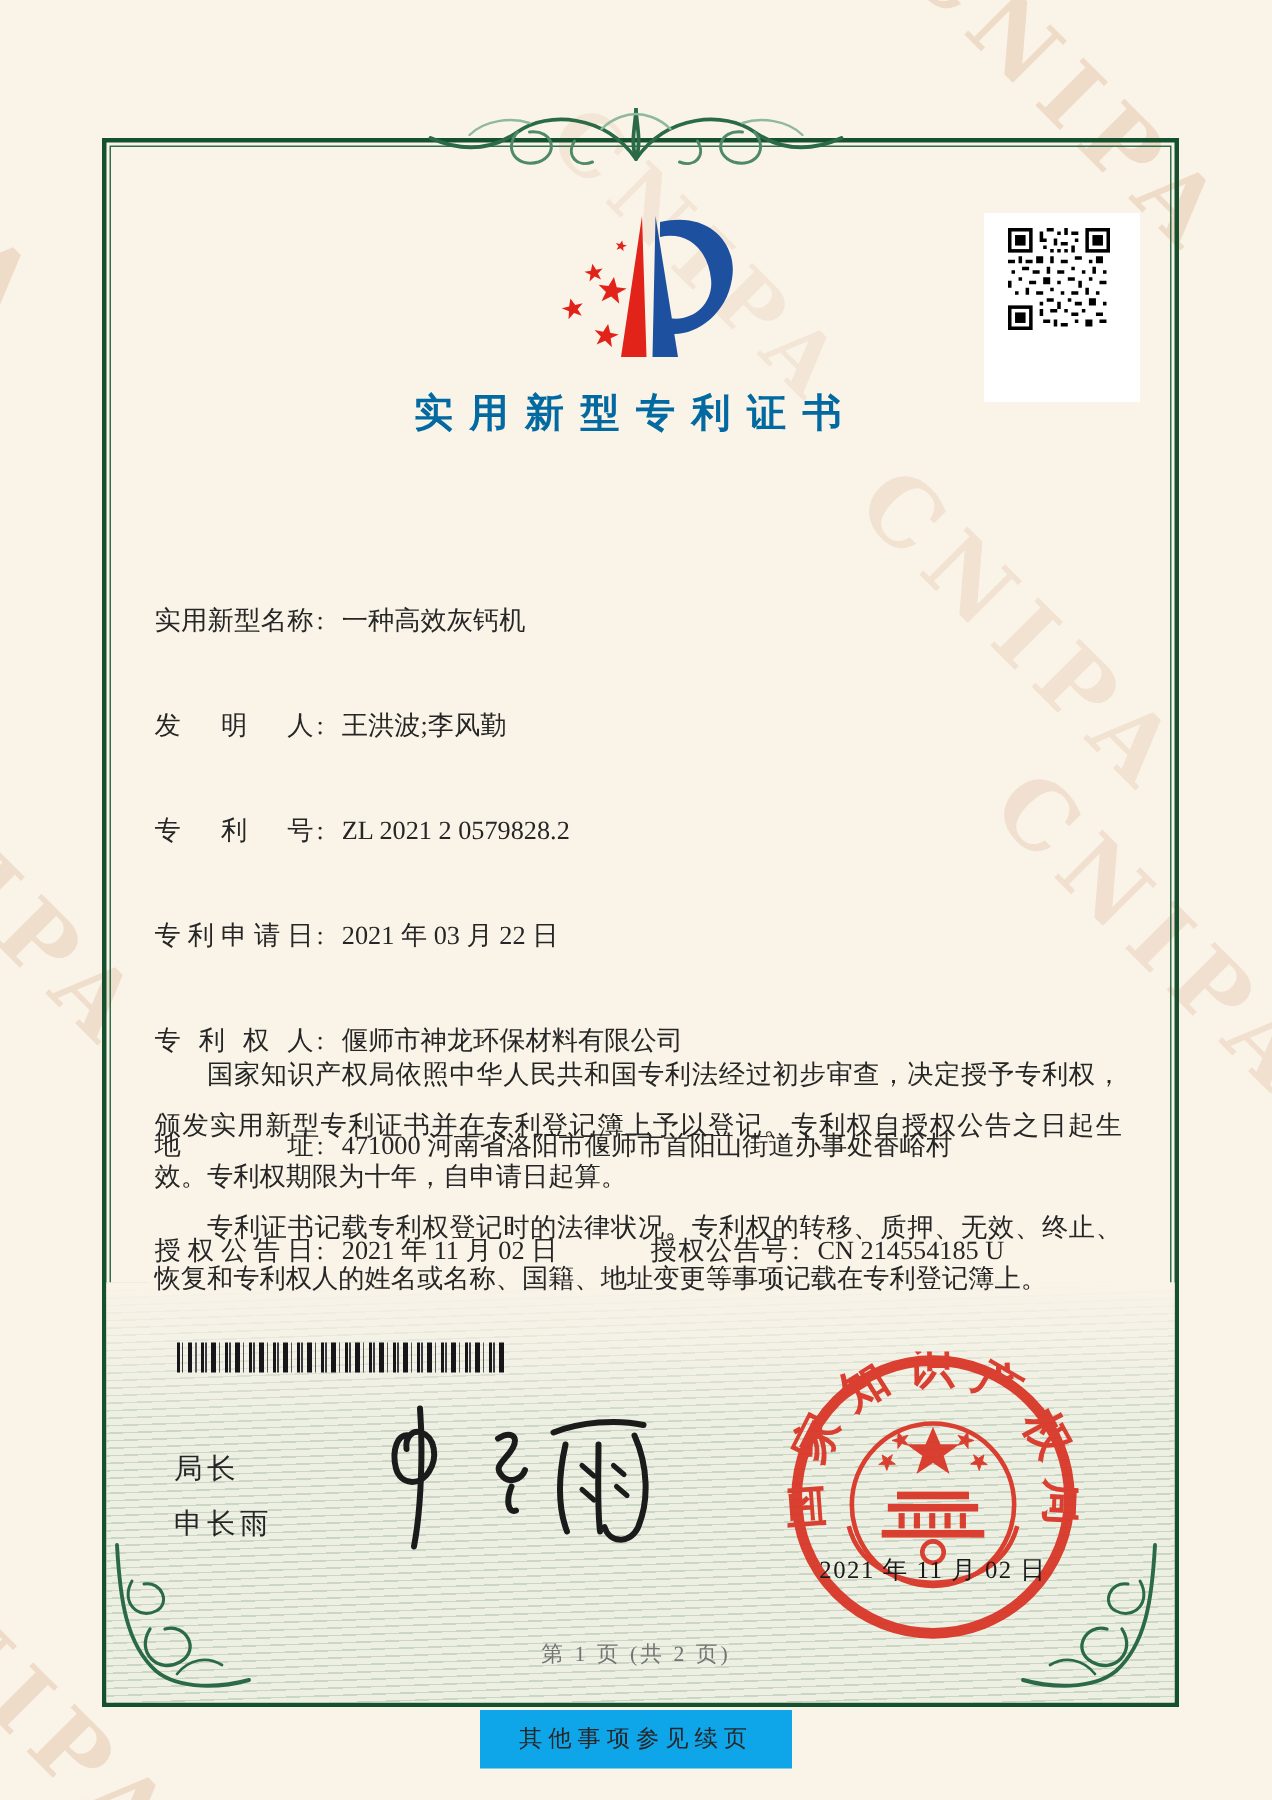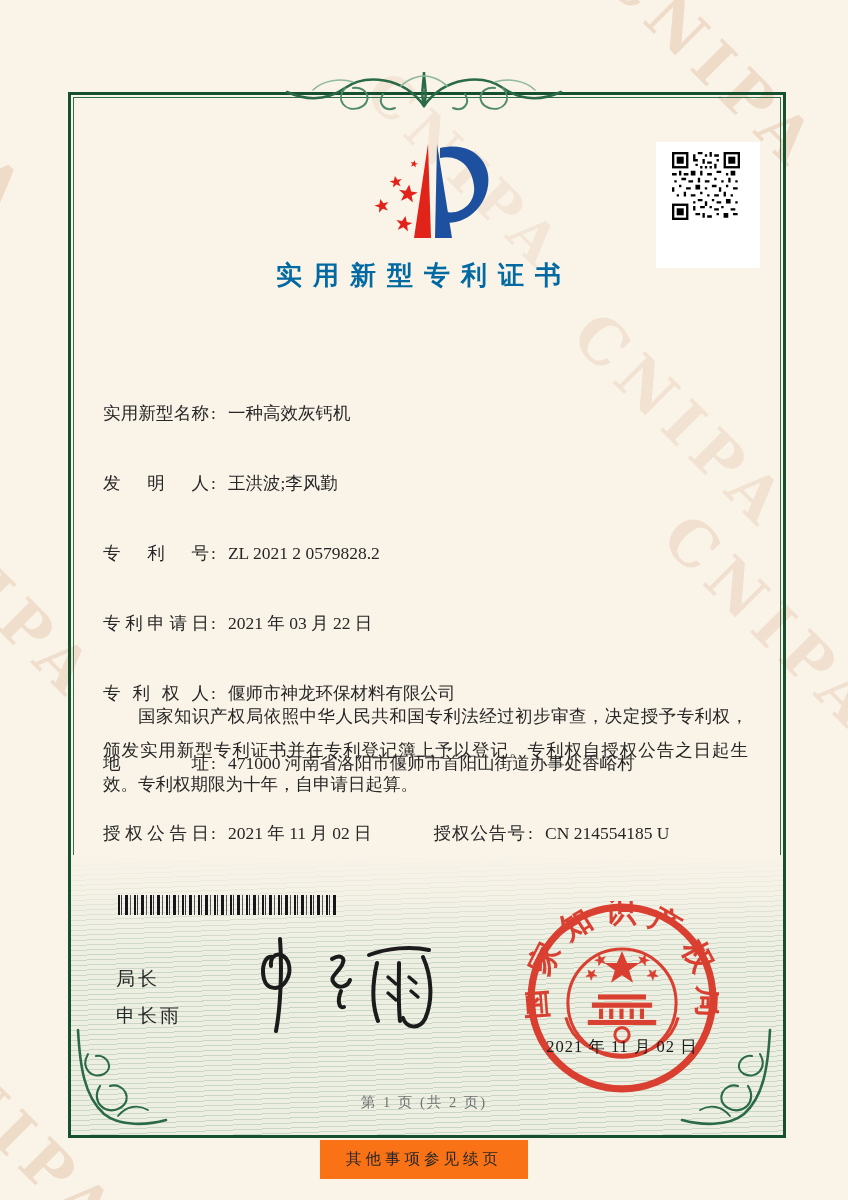--- a/index.html
+++ b/index.html
@@ -65,21 +65,21 @@
         #55555e 12px 13px,rgba(0,0,0,0) 13px 16px);}
   .officer-title{position:absolute;left:116px;top:966px;font-size:19px;letter-spacing:3px;z-index:3;}
   .officer-name{position:absolute;left:116px;top:1003px;font-size:19px;letter-spacing:3px;z-index:3;text-align:center;}
   .signature{position:absolute;left:245px;top:933px;z-index:3;}
   .seal{position:absolute;left:525px;top:901px;z-index:4;opacity:0.92;}
   .seal-date{position:absolute;left:520px;top:1036px;width:204px;text-align:center;
              font-size:16.5px;letter-spacing:1px;color:#1a1a1a;z-index:5;}
   .page-no{position:absolute;left:0;width:100%;top:1093px;text-align:center;
            font-size:14.5px;letter-spacing:2px;color:#737373;z-index:3;}
   .cont-note{position:absolute;left:50%;transform:translateX(-50%);top:1140px;
-             background:#f97316;padding:9px 26px;font-size:15.5px;letter-spacing:4px;z-index:3;}
+             background:#0ea5e9;padding:9px 26px;font-size:15.5px;letter-spacing:4px;z-index:3;}
 </style>
 </head>
 <body>
 
 <div class="page">
 
   <span class="wm wm1">CNIPA</span>
   <span class="wm wm2">CNIPA</span>
   <span class="wm wm3">CNIPA</span>
   <span class="wm wm4">CNIPA</span>
@@ -186,20 +186,21 @@
     <div class="frow">
       <span class="flabel">地址</span><span class="fcolon">:</span><span>471000 河南省洛阳市偃师市首阳山街道办事处香峪村</span>
     </div>
     <div class="frow">
       <span class="flabel">授权公告日</span><span class="fcolon">:</span><span>2021 年 11 月 02 日</span><span class="flabel5 pair2">授权公告号</span><span class="fcolon">:</span><span>CN 214554185 U</span>
     </div>
   </div>
 
   <div class="paras">
     <p>国家知识产权局依照中华人民共和国专利法经过初步审查，决定授予专利权，颁发实用新型专利证书并在专利登记簿上予以登记。专利权自授权公告之日起生效。专利权期限为十年，自申请日起算。</p>
+    <p>专利证书记载专利权登记时的法律状况。专利权的转移、质押、无效、终止、恢复和专利权人的姓名或名称、国籍、地址变更等事项记载在专利登记簿上。</p>
   </div>
 
   <div class="barcode"></div>
 
   <div class="officer-title">局长</div>
   <div class="officer-name">申长雨</div>
 
   <svg class="signature" width="200" height="105" viewBox="0 0 200 105">
     <g fill="none" stroke="#1b1b1b" stroke-width="4" stroke-linecap="round" stroke-linejoin="round">
       <path d="M28,24 C20,22 16,34 19,46 C22,57 35,58 41,48 C47,39 45,25 36,22 C30,20 25,25 26,33"></path>

